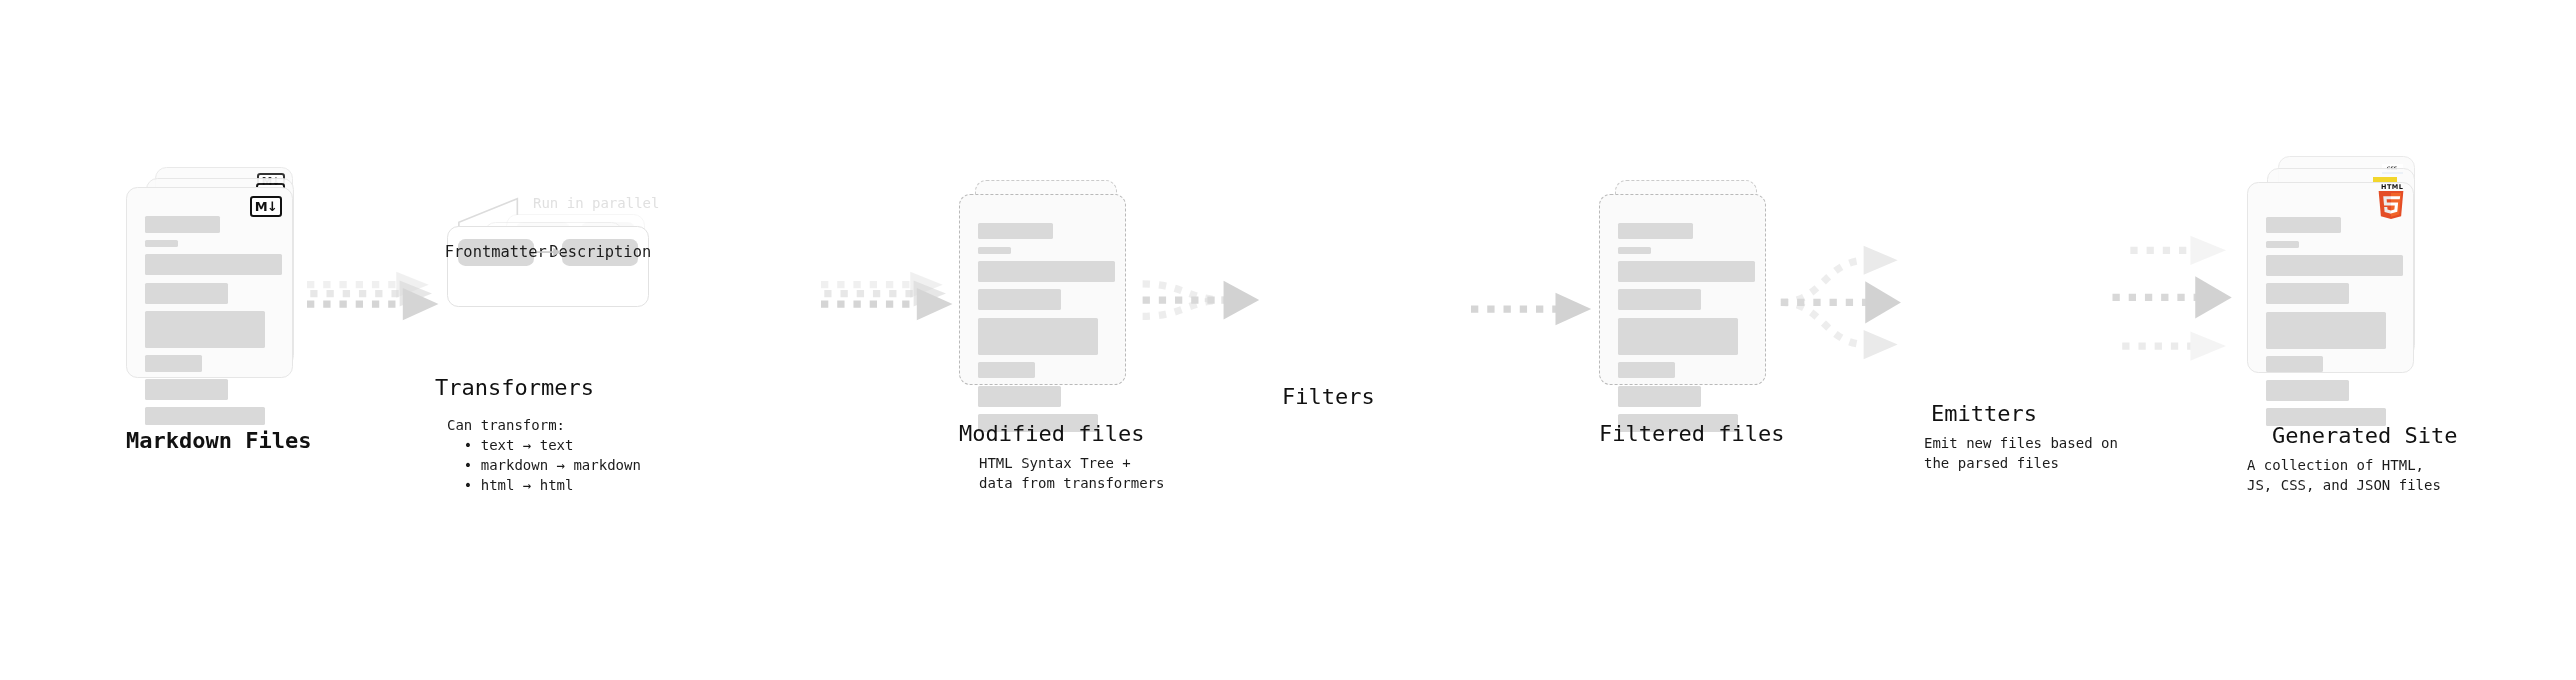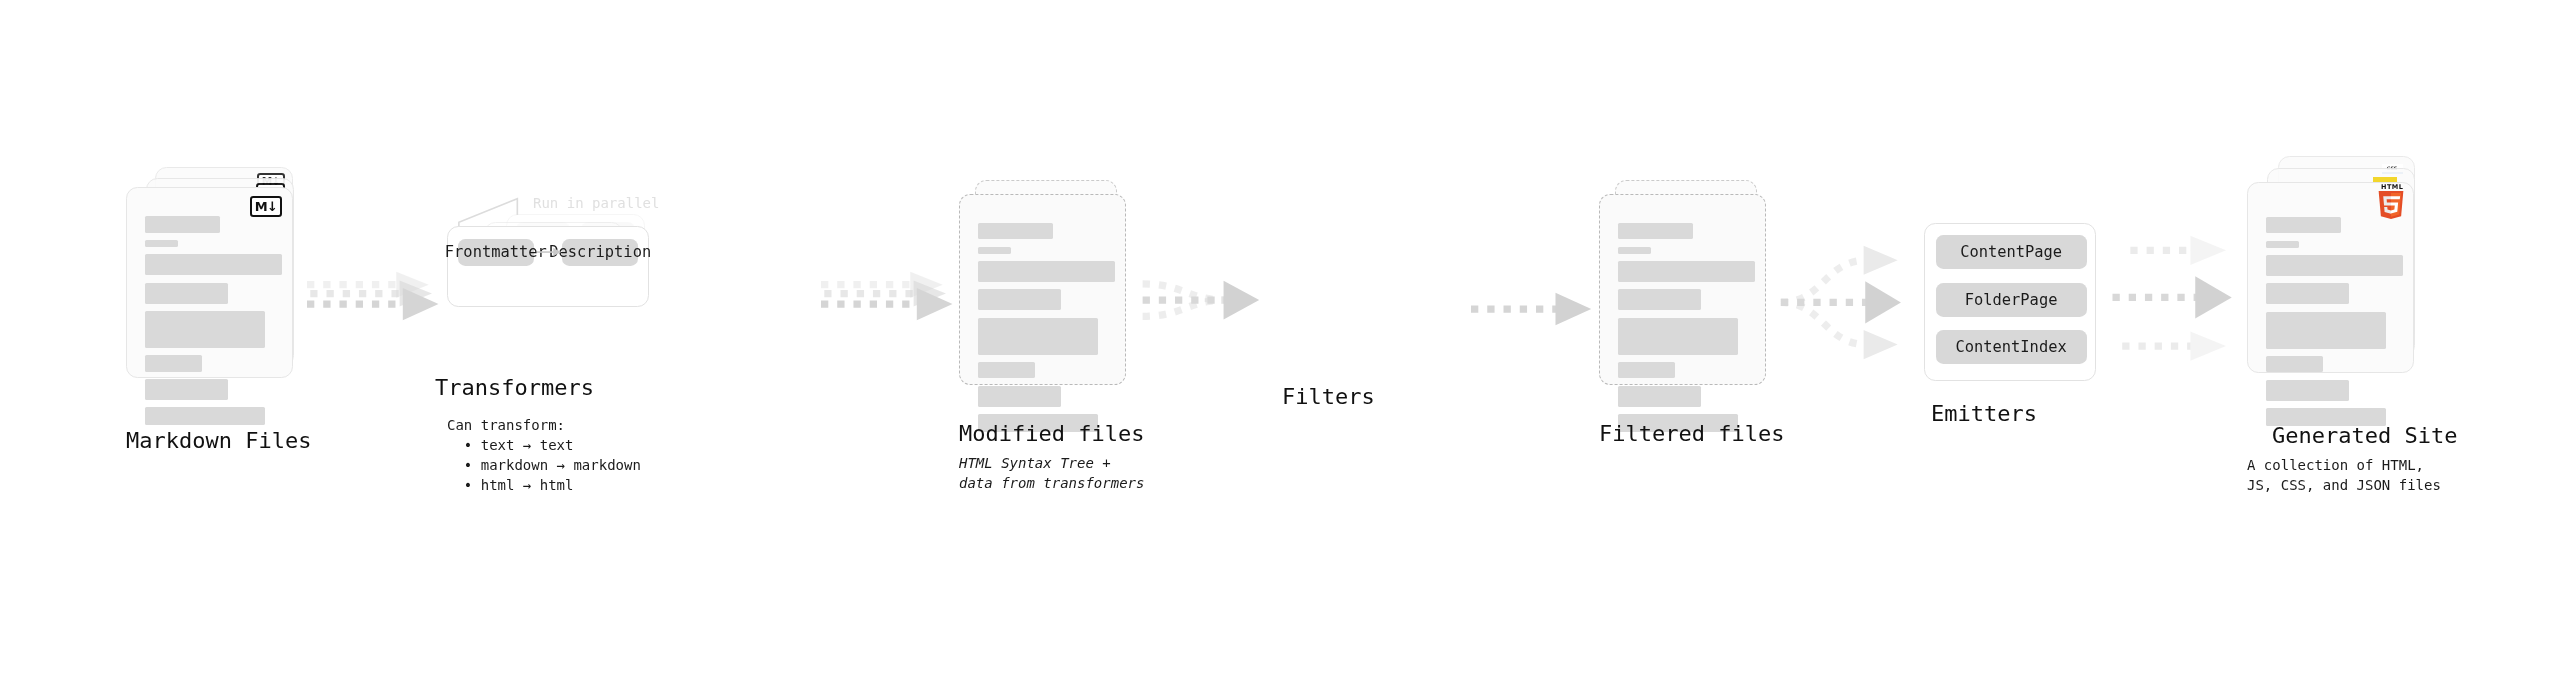--- a/index.html
+++ b/index.html
@@ -123,21 +123,21 @@
           <div class="bar" style="width:137px;height:21px;"></div>
           <div class="bar" style="width:83px;height:21px;"></div>
           <div class="bar" style="width:120px;height:37px;"></div>
           <div class="bar" style="width:57px;height:16.3px;"></div>
           <div class="bar" style="width:83px;height:21px;"></div>
           <div class="bar" style="width:120px;height:18px;"></div>
         </div>
       </div>
     </div>
   </div>
-  <div class="title" style="left:126px; top:428px;">Markdown Files</div>
+  <div class="title" style="left:126px; top:428px;font-weight:bold;">Markdown Files</div>
 
   <div class="node" style="left:307px; top:270px;">
     <svg width="138" height="65" viewBox="0 0 170 80">
       <g stroke="#d5d5d5" stroke-width="9" stroke-dasharray="9 11" fill="#d5d5d5">
         <g opacity="0.35">
             <line x1="0" y1="18" x2="118" y2="18"></line>
             <polygon points="110,2 150,18 110,34" stroke="none"></polygon>
           </g>
         <g opacity="0.55">
             <line x1="4" y1="29" x2="122" y2="29"></line>
@@ -221,21 +221,21 @@
           <div class="bar" style="width:83px;height:21px;"></div>
           <div class="bar" style="width:120px;height:37px;"></div>
           <div class="bar" style="width:57px;height:16.3px;"></div>
           <div class="bar" style="width:83px;height:21px;"></div>
           <div class="bar" style="width:120px;height:18px;"></div>
         </div>
       </div>
     </div>
   </div>
   <div class="title" style="left:959px; top:421px;">Modified files</div>
-  <div class="subtitle" style="left:959px; top:454px;font-style:italic;">HTML Syntax Tree +
+  <div class="subtitle" style="left:979px; top:454px;">HTML Syntax Tree +
 data from transformers</div>
 
   <div class="node" style="left:1136px; top:258px;">
     <svg width="146" height="85" viewBox="0 0 180 105">
       <g fill="none" stroke="#d8d8d8" stroke-width="9" stroke-dasharray="9 11">
         <path d="M8,32 C60,32 62,52 112,52" opacity="0.45"></path>
         <path d="M8,72 C60,72 62,52 112,52" opacity="0.45"></path>
         <line x1="8" y1="52" x2="114" y2="52"></line>
       </g>
       <polygon points="108,28 152,52 108,76" fill="#d2d2d2"></polygon>
@@ -276,28 +276,23 @@
         <path d="M6,78 C58,78 60,26 112,26" opacity="0.45"></path>
         <path d="M6,78 C58,78 60,130 112,130" opacity="0.45"></path>
         <line x1="6" y1="78" x2="116" y2="78"></line>
       </g>
       <polygon points="108,8 150,26 108,44" fill="#eaeaea"></polygon>
       <polygon points="110,52 154,78 110,104" fill="#d2d2d2"></polygon>
       <polygon points="108,112 150,130 108,148" fill="#eaeaea"></polygon>
     </svg>
   </div>
 
-  <div class="node" style="left:1924px; top:223px;">
-    <div class="group-box" style="position:relative; left:0; top:0; width:172px; height:158px;">
-      <div class="pill" style="left:10.6px; top:11.4px; width:151px; height:34px;">ContentPage</div>
-      <div class="pill" style="left:10.6px; top:59px; width:151px; height:34px;">FolderPage</div>
-      <div class="pill" style="left:10.6px; top:106px; width:151px; height:34px;">ContentIndex</div>
-    </div>
-  </div>
   <div class="title" style="left:1924px; top:401px;margin-left:7px;">Emitters</div>
+  <div class="subtitle" style="left:1924px; top:434px;">Emit new files based on
+the parsed files</div>
 
   <div class="node" style="left:2106px; top:234px;">
     <svg width="146" height="130" viewBox="0 0 180 160">
       <g stroke="#d8d8d8" stroke-width="9" stroke-dasharray="9 11">
         <g opacity="0.5">
           <line x1="30" y1="20" x2="112" y2="20"></line>
           <polygon points="104,2 148,20 104,38" fill="#eaeaea" stroke="none"></polygon>
         </g>
         <g opacity="1">
           <line x1="8" y1="78" x2="116" y2="78"></line>

